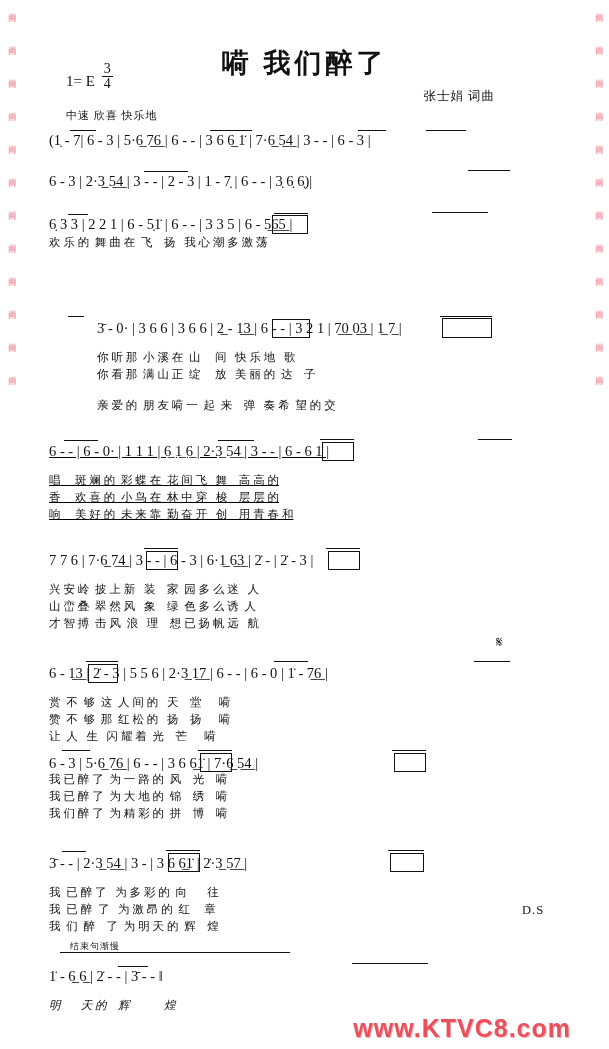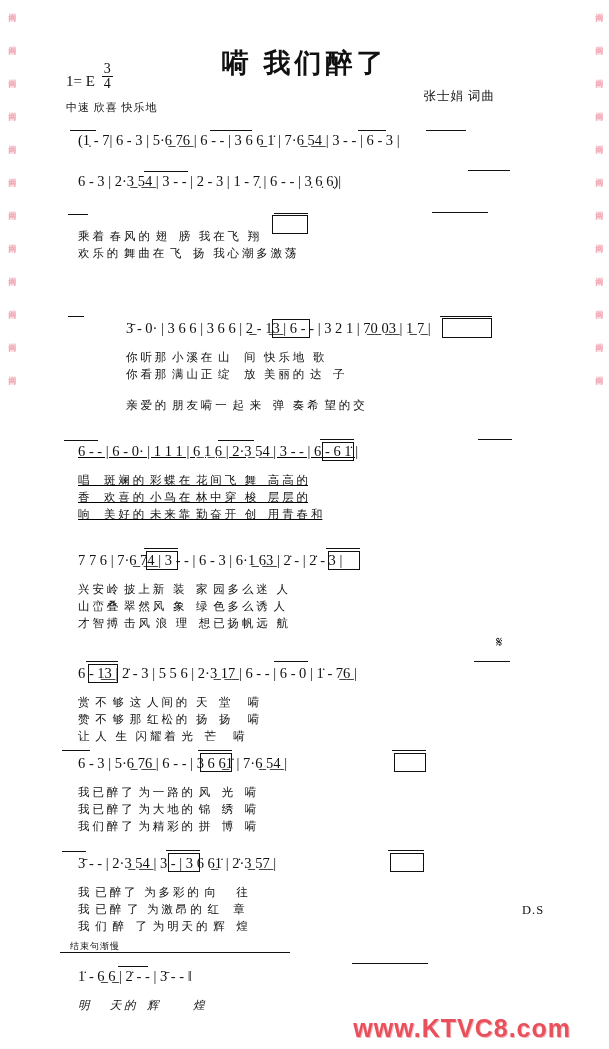--- a/index.html
+++ b/index.html
@@ -43,30 +43,30 @@
     font-size:15px;color:#111;
     font-family:"Liberation Serif", serif;
   }
   .keysig .frac{
     display:inline-block;vertical-align:-2px;
     text-align:center;margin-left:3px;line-height:1;
   }
   .keysig .frac .num{display:block;border-bottom:1px solid #111;padding:0 2px;font-size:14px;}
   .keysig .frac .den{display:block;padding:0 2px;font-size:14px;}
   .tempo{
-    position:absolute;left:44px;top:100px;
+    position:absolute;left:44px;top:108px;
     font-size:11px;color:#111;letter-spacing:1px;
   }
   .composer{
     position:absolute;right:92px;top:88px;
     font-size:12.5px;color:#111;letter-spacing:1px;
   }
 
   
-  .row{position:absolute;left:56px;width:500px;}
+  .row{position:absolute;left:27px;width:500px;}
   .notes{
     font-size:14.5px;color:#111;white-space:pre;
     font-family:"Liberation Serif", serif;
     letter-spacing:0px;
   }
   .lyric{
     font-size:11.5px;color:#111;white-space:pre;
     letter-spacing:0px;
     font-family:"Liberation Serif", serif;
   }
@@ -150,21 +150,21 @@
   <div class="hline" style="left:336px;top:130px;width:28px;"></div>
   <div class="hline" style="left:404px;top:130px;width:40px;"></div>
 
   <div class="row" style="top:173px;">
     <div class="notes">6 - 3 | 2·3̲ 5̲4̲ | 3 - - | 2 - 3 | 1 - 7̣ | 6 - - | 3̣ 6̣ 6̣)|</div>
   </div>
   <div class="hline" style="left:122px;top:171px;width:44px;"></div>
   <div class="hline" style="left:446px;top:170px;width:42px;"></div>
 
   <div class="row" style="top:216px;">
-    <div class="lyric" style="margin-top:13px;">乘 着  春 风 的  翅    膀   我 在 飞   翔</div>
+    <div class="notes">6̣ 3 3 | 2 2 1 | 6 - 5̣1̇ | 6 - - | 3 3 5 | 6 - 5̲6̲5̲ |</div>
     <div class="lyric l3">欢 乐 的  舞 曲 在  飞    扬   我 心 潮 多 激 荡</div>
   </div>
   <div class="hline" style="left:46px;top:214px;width:20px;"></div>
   <div class="hline" style="left:252px;top:213px;width:34px;"></div>
   <div class="hline" style="left:410px;top:212px;width:56px;"></div>
   <div class="box" style="left:250px;top:215px;width:34px;height:17px;"></div>
 
   <div class="row" style="top:320px;margin-left:48px;">
     <div class="notes">3̄ - 0· | 3 6 6 | 3 6 6 | 2̲ - 1̲3̲ | 6 - - | 3 2 1 | 7̲0̲ 0̲3̲ | 1̲ 7̲ |</div>
     <div class="lyric" style="margin-top:13px;">你 听 那  小 溪 在  山     间   快 乐 地   歌</div>
@@ -207,21 +207,21 @@
     <div class="lyric l2">赞  不  够  那  红 松 的   扬    扬      嗬</div>
     <div class="lyric l3">让  人   生   闪 耀 着  光    芒      嗬</div>
   </div>
   <div class="box" style="left:66px;top:664px;width:28px;height:17px;"></div>
   <div class="hline" style="left:64px;top:661px;width:32px;"></div>
   <div class="hline" style="left:252px;top:661px;width:34px;"></div>
   <div class="hline" style="left:452px;top:661px;width:36px;"></div>
 
   <div class="row" style="top:755px;">
     <div class="notes">6 - 3 | 5·6̲ 7̲6̲ | 6 - - | 3 6 6̲1̇ | 7·6̲ 5̲4̲ |</div>
-    <div class="lyric" style="margin-top:13px;">我 已 醉 了  为 一 路 的  风    光    嗬</div>
+    <div class="lyric" style="">我 已 醉 了  为 一 路 的  风    光    嗬</div>
     <div class="lyric l2">我 已 醉 了  为 大 地 的  锦    绣    嗬</div>
     <div class="lyric l3">我 们 醉 了  为 精 彩 的  拼    博    嗬</div>
   </div>
   <div class="hline" style="left:40px;top:750px;width:28px;"></div>
   <div class="box" style="left:178px;top:753px;width:30px;height:17px;"></div>
   <div class="hline" style="left:176px;top:750px;width:34px;"></div>
   <div class="box" style="left:372px;top:753px;width:30px;height:17px;"></div>
   <div class="hline" style="left:370px;top:750px;width:34px;"></div>
 
   <div class="row" style="top:855px;">

